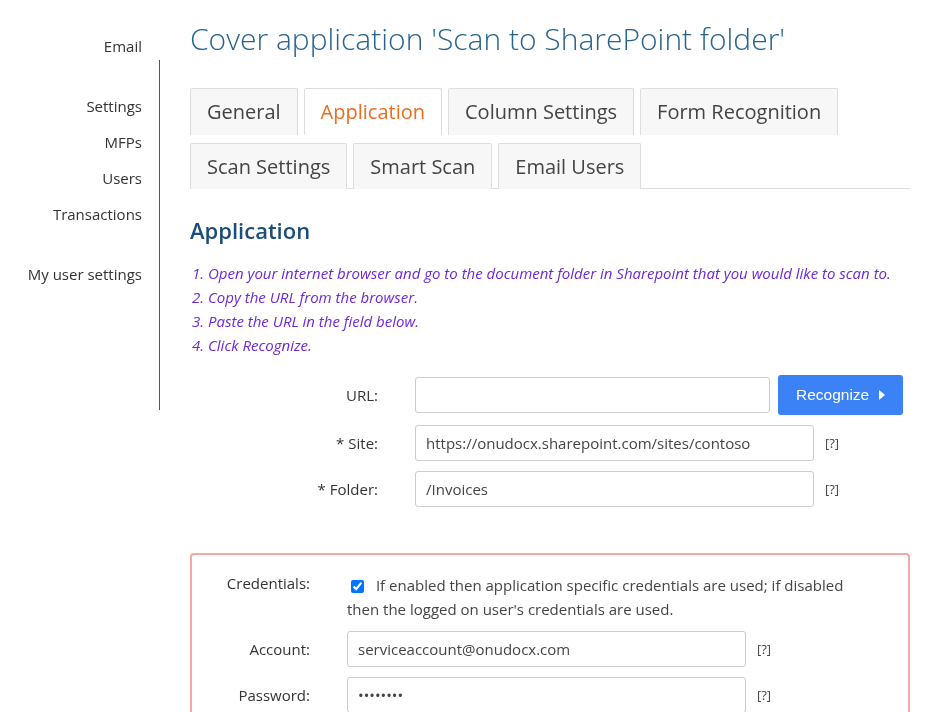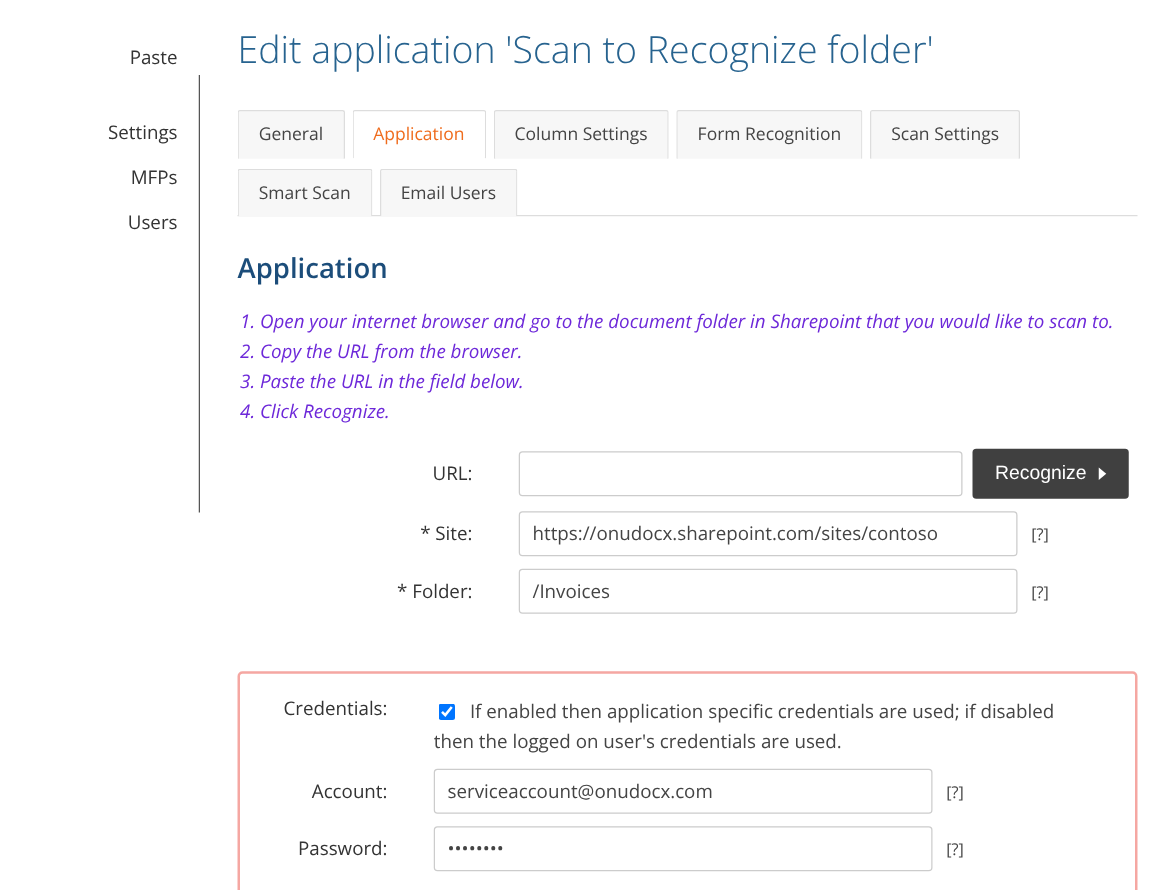--- a/index.html
+++ b/index.html
@@ -55,21 +55,21 @@
     margin-bottom: 26px;
     row-gap: 8px;
   }
   .tab {
     padding: 9px 16px;
     border: 1px solid #ddd;
     border-bottom: none;
     background: #f7f7f7;
     color: #444;
     cursor: pointer;
-    font-size: 14px;
+    font-size: 20px;
     position: relative;
     top: 1px;
     border-radius: 2px 2px 0 0;
   }
   .tab.active {
     background: #fff;
     color: #ef6c1d;
     border-bottom: 1px solid #fff;
   }
   h2.section-title {
@@ -118,21 +118,21 @@
     align-items: center;
     justify-content: center;
     width: 20px;
     margin-left: 8px;
     color: #444;
     font-size: 13px;
     cursor: pointer;
   }
   .recognize-btn {
     margin-left: 8px;
-    background: #404040;
+    background: #3b82f6;
     color: #fff;
     border: none;
     border-radius: 3px;
     padding: 0 18px;
     height: 40px;
     font-size: 15.5px;
     cursor: pointer;
     display: inline-flex;
     align-items: center;
     gap: 10px;
@@ -162,31 +162,35 @@
     position: relative;
     top: 2px;
   }
 </style>
 </head>
 <body>
 
 <div class="page">
   <nav class="sidebar">
     <div class="group">
-      <a>Paste</a>
+      <a>Email</a>
     </div>
     <div class="group">
       <a>Settings</a>
       <a>MFPs</a>
       <a>Users</a>
+      <a>Transactions</a>
+    </div>
+    <div class="group">
+      <a>My user settings</a>
     </div>
   </nav>
 
   <main class="main">
-    <h1 class="page-title">Edit application 'Scan to Recognize folder'</h1>
+    <h1 class="page-title">Cover application 'Scan to SharePoint folder'</h1>
 
     <div class="tab-row">
       <div class="tab">General</div>
       <div class="tab active">Application</div>
       <div class="tab">Column Settings</div>
       <div class="tab">Form Recognition</div>
       <div class="tab">Scan Settings</div>
       <div class="tab">Smart Scan</div>
       <div class="tab">Email Users</div>
     </div>

